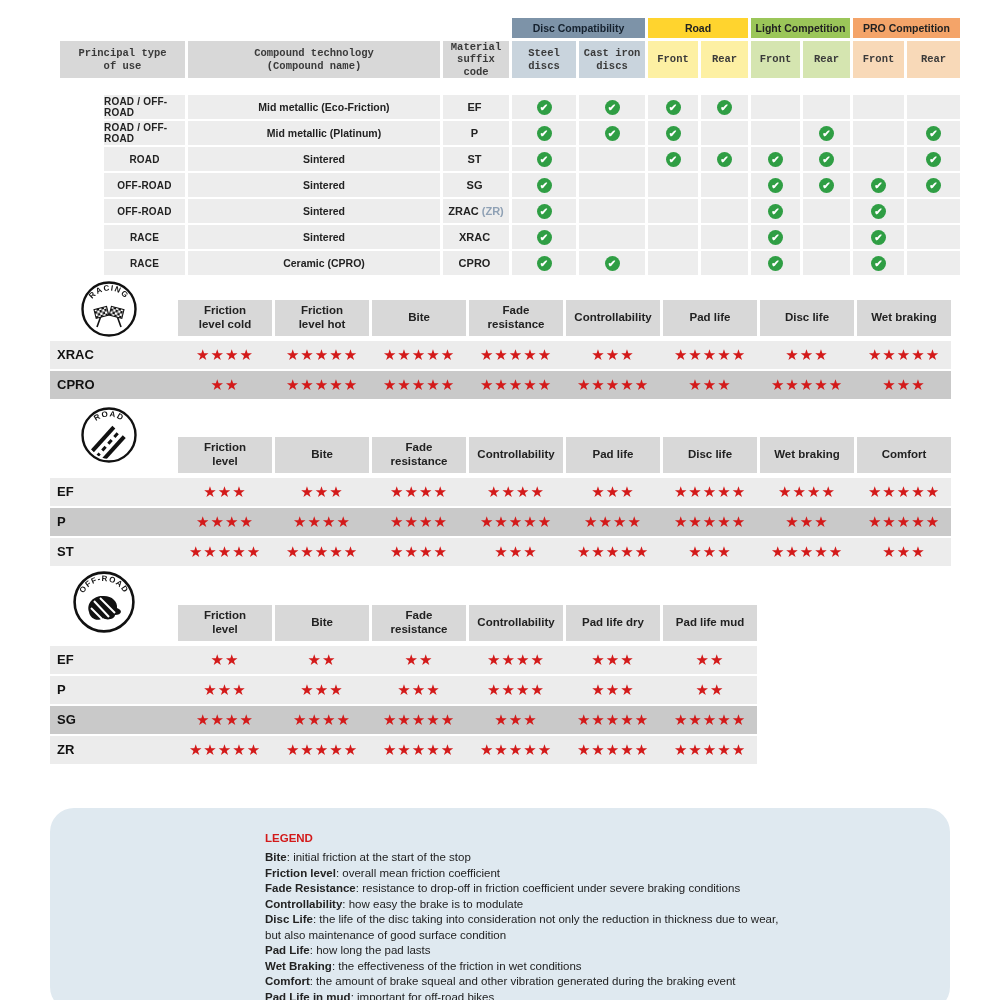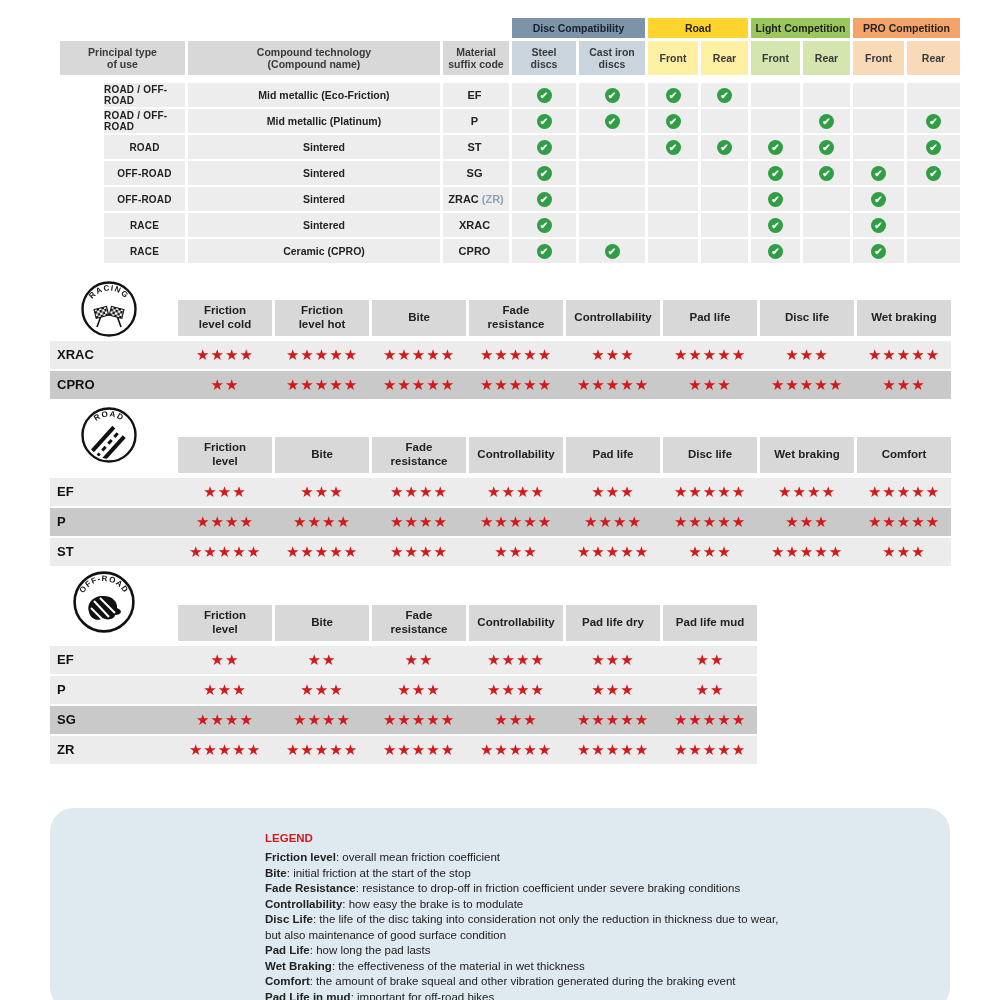--- a/index.html
+++ b/index.html
@@ -12,21 +12,21 @@
   .crow { display:grid;
     grid-template-columns:125px 252px 66px 64px 66px 50px 47px 49px 47px 51px 53px;
     column-gap:3px; }
   .cgroups { height:20px; margin-bottom:3px; }
   .gcell { font-size:10.5px; font-weight:bold; color:#222;
     display:flex; align-items:center; justify-content:center; }
   .g-disc  { background:#7d93a8; color:#15212e; }
   .g-road  { background:#ffd42e; }
   .g-light { background:#9bc659; }
   .g-pro   { background:#f4a469; }
-  .csub { height:34px; margin-bottom:8px; }
+  .csub { height:34px; margin-bottom:20px;font-family:Liberation Mono, monospace; }
   .hcell { font-size:10.5px; font-weight:bold; color:#3a3a3a; line-height:1.18;
     display:flex; align-items:center; justify-content:center;
     text-align:center; white-space:pre-line; }
   .hgray  { background:#d8d8d8; }
   .s-disc { background:#c9d4dd; }
   .s-road { background:#fdf0a3; }
   .s-light{ background:#d5e5b0; }
   .s-pro  { background:#f8d9b8; }
   .cdata { height:24px; margin-bottom:2px; }
   .dcell { background:#ededed; display:flex; align-items:center;
@@ -474,26 +474,26 @@
         <div class="rcell">★★★★★</div>
         <div class="rcell">★★★★★</div>
         <div class="rcell">★★★★★</div>
         <div class="rcell">★★★★★</div>
       </div>
     </div>
 
   <div class="legend">
     <div class="legend-title">LEGEND</div>
     <div id="legend-items">
+        <div class="litem"><span class="lterm">Bite</span><span>: </span><span class="ldesc">initial friction at the start of the stop</span></div>
         <div class="litem"><span class="lterm">Friction level</span><span>: </span><span class="ldesc">overall mean friction coefficient</span></div>
-        <div class="litem"><span class="lterm">Bite</span><span>: </span><span class="ldesc">initial friction at the start of the stop</span></div>
         <div class="litem"><span class="lterm">Fade Resistance</span><span>: </span><span class="ldesc">resistance to drop-off in friction coefficient under severe braking conditions</span></div>
         <div class="litem"><span class="lterm">Controllability</span><span>: </span><span class="ldesc">how easy the brake is to modulate</span></div>
         <div class="litem"><span class="lterm">Disc Life</span><span>: </span><span class="ldesc">the life of the disc taking into consideration not only the reduction in thickness due to wear,
 but also maintenance of good surface condition</span></div>
         <div class="litem"><span class="lterm">Pad Life</span><span>: </span><span class="ldesc">how long the pad lasts</span></div>
-        <div class="litem"><span class="lterm">Wet Braking</span><span>: </span><span class="ldesc">the effectiveness of the material in wet thickness</span></div>
+        <div class="litem"><span class="lterm">Wet Braking</span><span>: </span><span class="ldesc">the effectiveness of the friction in wet conditions</span></div>
         <div class="litem"><span class="lterm">Comfort</span><span>: </span><span class="ldesc">the amount of brake squeal and other vibration generated during the braking event</span></div>
         <div class="litem"><span class="lterm">Pad Life in mud</span><span>: </span><span class="ldesc">important for off-road bikes</span></div>
       </div>
   </div>
 
 </div>
 
 </body></html>

